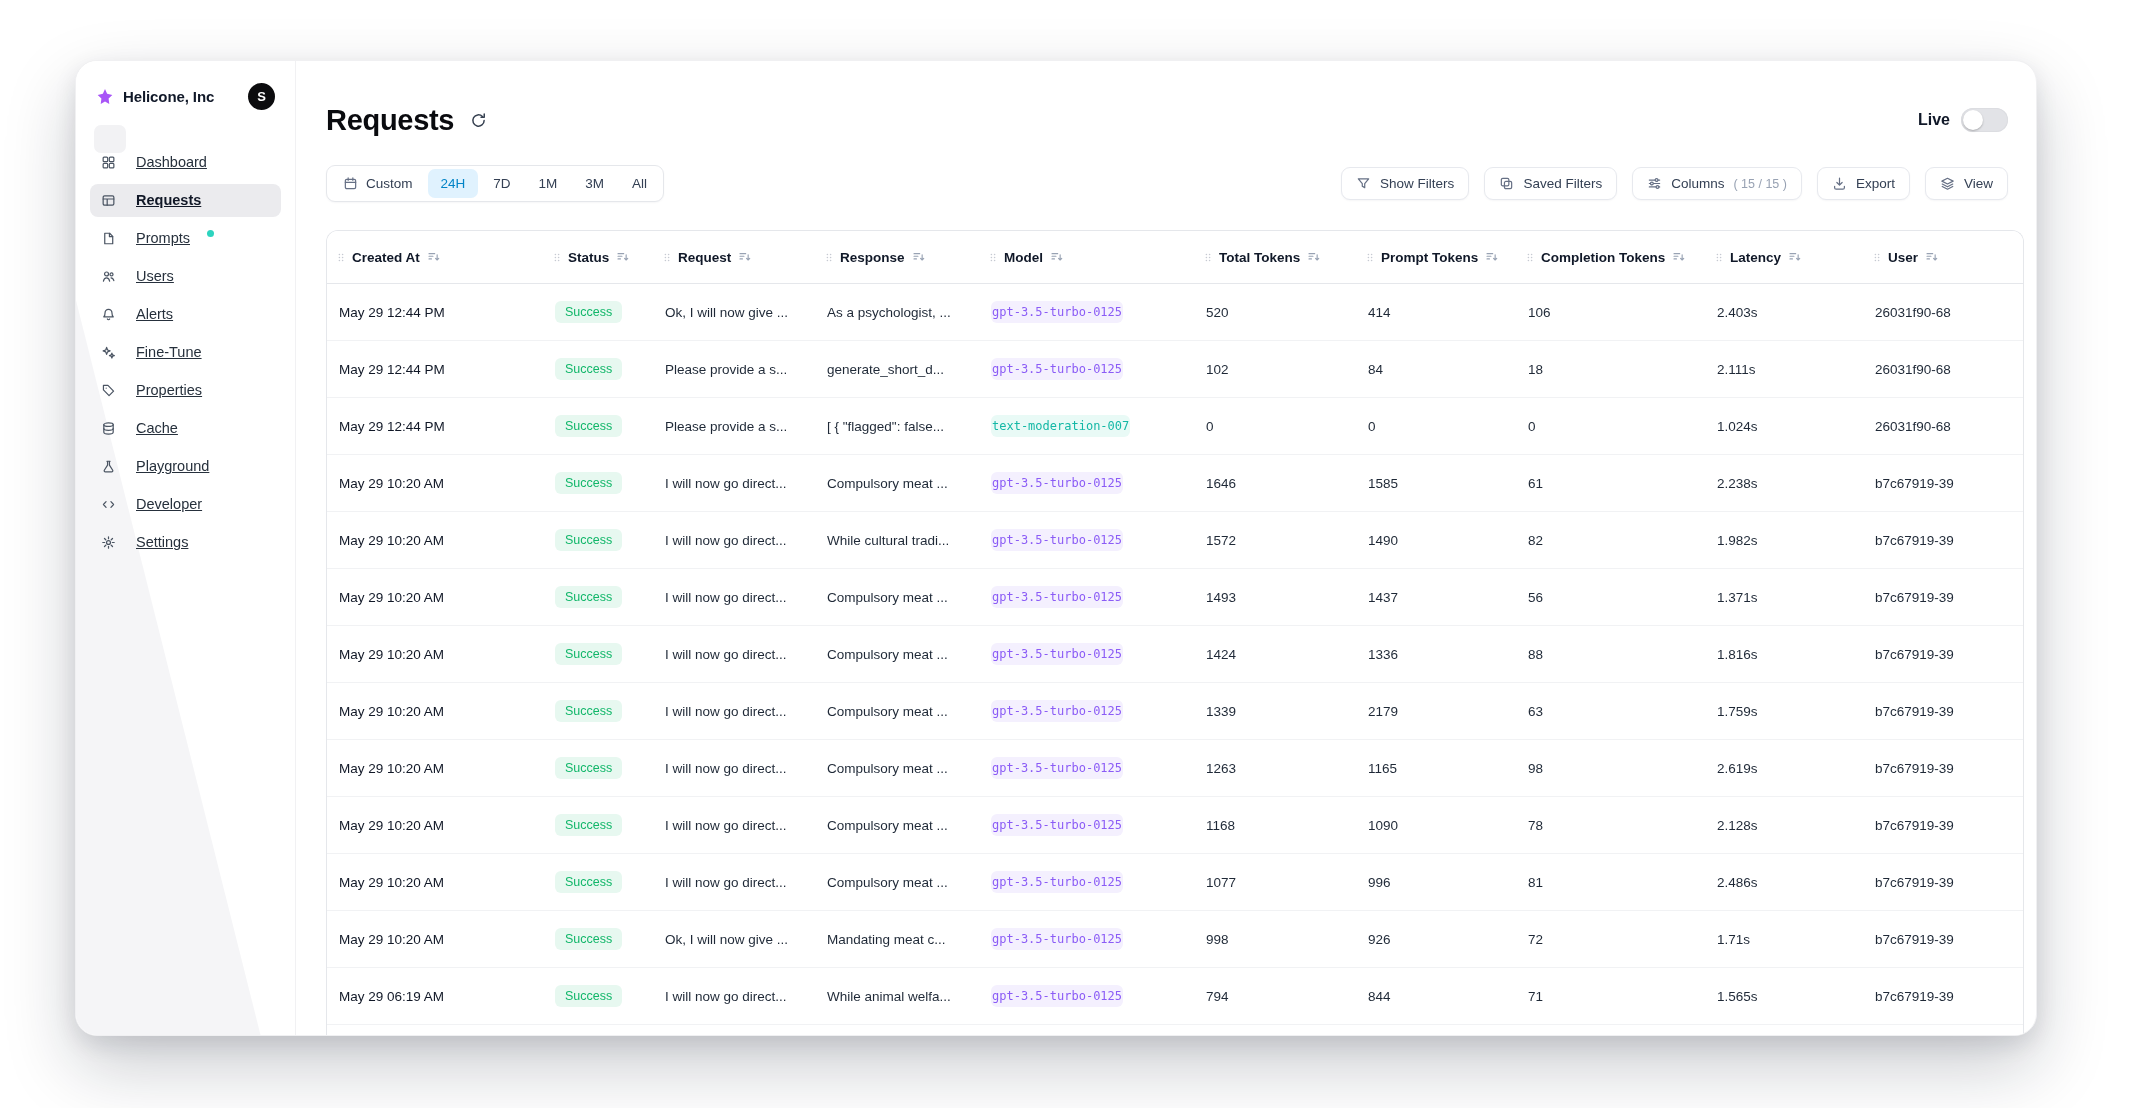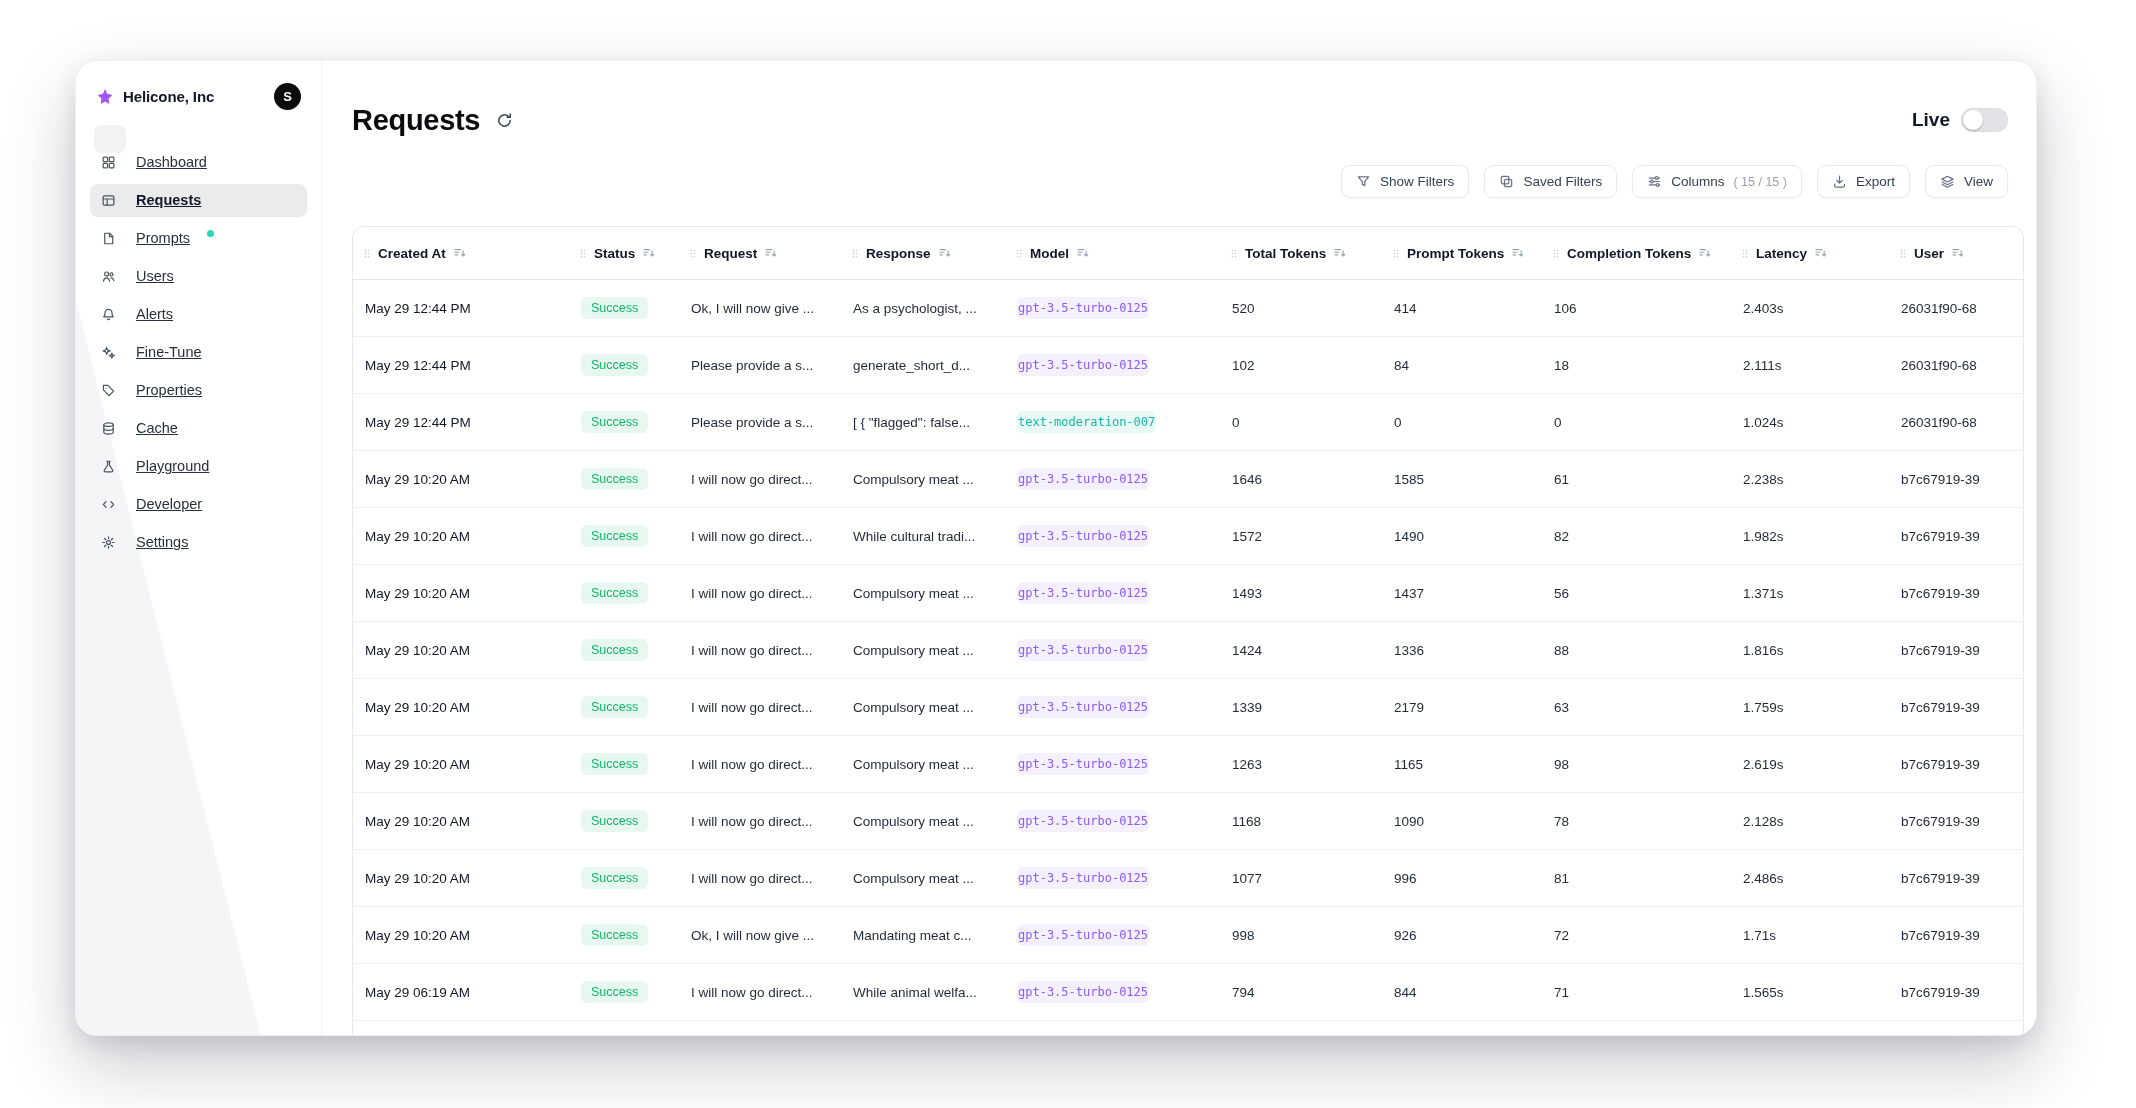--- a/index.html
+++ b/index.html
@@ -5,42 +5,42 @@
   * { box-sizing: border-box; margin: 0; padding: 0; }
   html,body { width:2136px; height:1108px; background:#ffffff; overflow:hidden;
     font-family:"Liberation Sans", sans-serif; color:#1f2937; }
 
   .window { position:absolute; left:75px; top:60px; width:1962px; height:976px;
     background:#ffffff; border-radius:22px; border:1px solid #f0f0f2;
     box-shadow:0 30px 70px rgba(15,23,42,.22), 0 8px 22px rgba(15,23,42,.10);
     display:flex; overflow:hidden; }
 
   
-  .sidebar { width:246px; flex-shrink:0; background:#ffffff; border-right:1px solid #f1f1f3;
+  .sidebar { width:220px; flex-shrink:0; background:#ffffff; border-right:1px solid #f1f1f3;
     padding:20px 14px; position:relative;text-align:center; }
   .side-bg { position:absolute; left:0; top:0; pointer-events:none; }
   .side-header { display:flex; align-items:center; gap:9px; padding:2px 6px 0 6px; position:relative; }
   .org-name { font-size:15px; font-weight:700; color:#101828; letter-spacing:-.1px; }
   .avatar { margin-left:auto; width:27px; height:27px; border-radius:50%; background:#0c0c0e;
     color:#fff; font-size:13px; font-weight:700; display:flex; align-items:center; justify-content:center; cursor:pointer; }
   .nav { margin-top:36px; display:flex; flex-direction:column; gap:5px; position:relative; }
   .nav-item { display:flex; align-items:center; gap:20px; padding:9px 11px; border-radius:8px;
     font-size:14.5px; color:#26303c; cursor:pointer; line-height:1;text-decoration:underline; }
   .nav-item.active { background:#ebebee; font-weight:600; color:#111827; }
   .nav-icon { display:flex; align-items:center; color:#4b5563; }
   .dot { width:7px; height:7px; border-radius:50%; background:#2dd4bf; align-self:flex-start; margin:-1px 0 0 -3px; }
 
   
   .main { flex:1; min-width:0; padding:38px 12px 0 30px; display:flex; flex-direction:column; }
 
   .title-row { display:flex; align-items:center; padding-right:16px; height:42px; }
   .page-title { font-size:29px; font-weight:700; color:#0a0b0f; letter-spacing:-.3px; }
   .refresh-btn { margin-left:16px; color:#374151; cursor:pointer; display:flex; }
   .live { margin-left:auto; display:flex; align-items:center; gap:11px; }
-  .live-label { font-size:19px; font-weight:600; color:#101828; }
+  .live-label { font-size:16px; font-weight:600; color:#101828; }
   .toggle { width:47px; height:24px; border-radius:999px; background:#e2e3e7;
     box-shadow:inset 0 0 0 1px #dcdde1; position:relative; cursor:pointer; }
   .toggle .knob { position:absolute; left:2px; top:2px; width:20px; height:20px; border-radius:50%;
     background:#fff; box-shadow:0 1px 2px rgba(0,0,0,.25); }
 
   .toolbar { margin-top:24px; display:flex; align-items:center; padding-right:16px; }
   .range-group { display:flex; align-items:center; background:#fff; border:1px solid #e5e7eb;
     border-radius:9px; padding:3px; gap:2px; box-shadow:0 1px 2px rgba(16,24,40,.04); }
   .custom-btn { display:flex; align-items:center; gap:8px; padding:7px 13px; font-size:13.5px;
     color:#344054; border-radius:7px; cursor:pointer; }
@@ -214,20 +214,38 @@
       </span>
       <div class="live">
         <span class="live-label">Live</span>
         <span class="toggle">
             <span class="knob"></span>
           </span>
       </div>
     </div>
 
     <div class="toolbar">
+      <div class="range-group">
+        <div class="custom-btn">
+          <span class="ic">
+            <svg viewBox="0 0 16 16" width="15" height="15" fill="none" stroke="currentColor" stroke-width="1.3" stroke-linecap="round" stroke-linejoin="round">
+                <rect x="2.5" y="3.5" width="11" height="10" rx="1.5"></rect>
+                <path d="M2.5 6.8h11M5.5 2v2.6M10.5 2v2.6"></path>
+              </svg>
+          </span>
+          <span>Custom</span>
+        </div>
+        <div id="range-tabs" style="display:flex;gap:2px;">
+            <div class="range-tab active">24H</div>
+            <div class="range-tab">7D</div>
+            <div class="range-tab">1M</div>
+            <div class="range-tab">3M</div>
+            <div class="range-tab">All</div>
+          </div>
+      </div>
 
       <div class="toolbar-right">
         <button class="tb-btn">
           <span class="ic">
             <svg viewBox="0 0 16 16" width="15" height="15" fill="none" stroke="currentColor" stroke-width="1.3" stroke-linecap="round" stroke-linejoin="round">
                 <path d="M2.5 3h11L9.3 8.2v4.3L6.7 10.8V8.2z"></path>
               </svg>
           </span>
           <span>Show Filters</span>
         </button>

